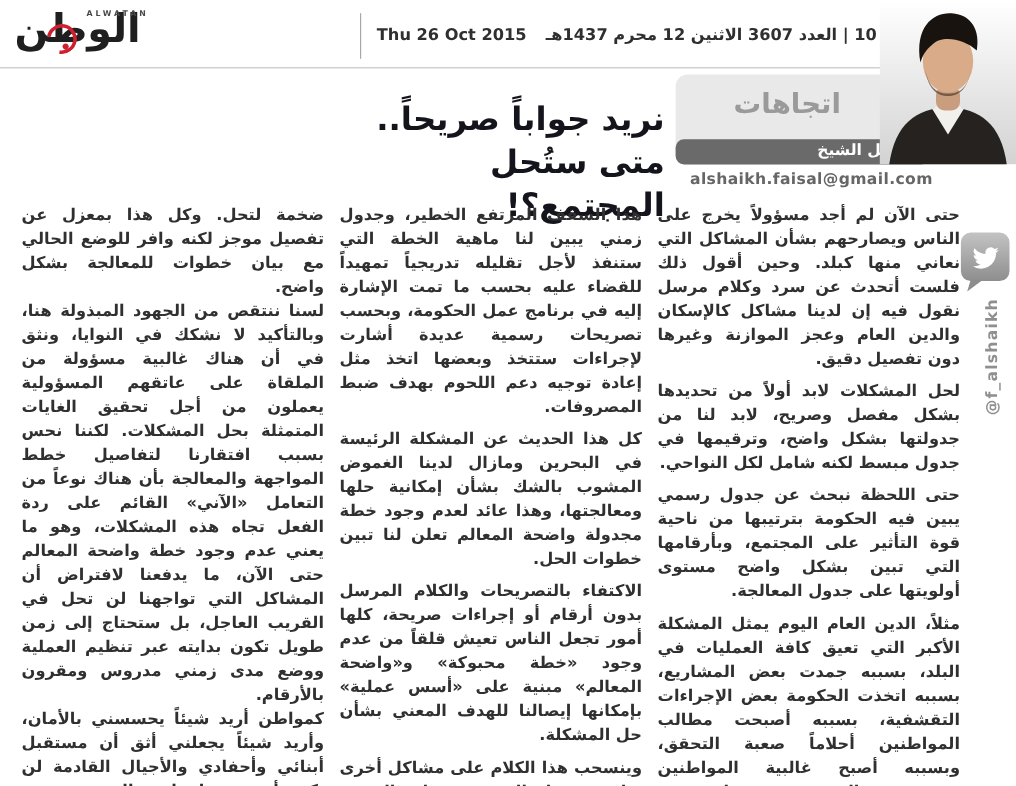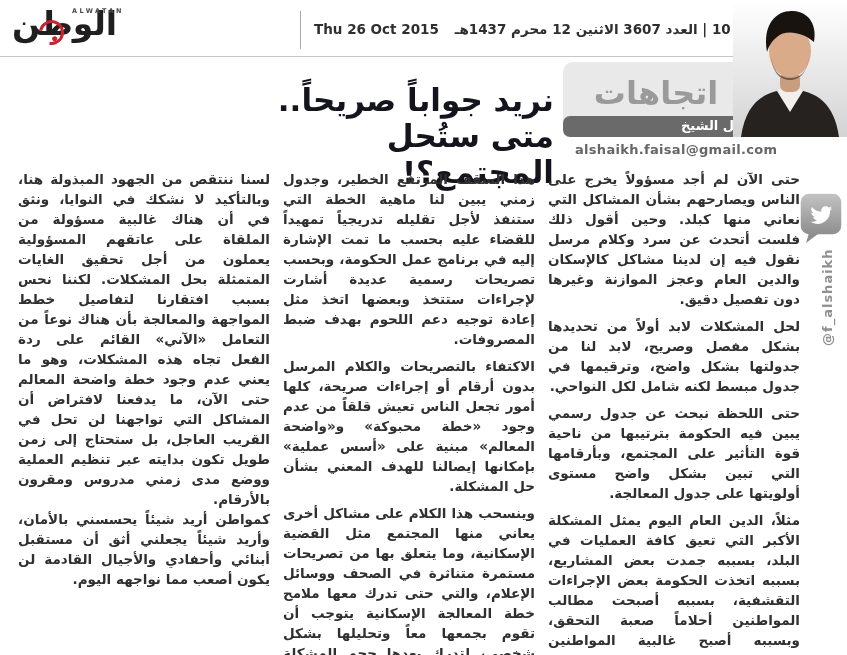--- a/index.html
+++ b/index.html
@@ -20,31 +20,31 @@
   .logo-swirl:after{content:"";position:absolute;left:6px;top:14px;width:5px;height:5px;
               background:#cf2030;border-radius:50%;}
   .vrule{position:absolute;left:300px;top:11px;width:1px;height:38px;background:#a8a8a8;}
   .dateline{position:absolute;left:314px;top:21px;direction:rtl;display:flex;gap:16px;
             align-items:baseline;font-size:13.5px;font-weight:bold;color:#2f2f2f;white-space:nowrap;}
 
   
   .section-box{position:absolute;right:2px;top:62px;width:282px;height:75px;
                background:#e9e9e9;border-radius:10px;}
   .section-title{position:absolute;left:14px;right:110px;top:12px;text-align:center;
-                 font-size:32px;font-weight:bold;color:#9a9a9a;direction:rtl;}
+                 font-size:23px;font-weight:bold;color:#9a9a9a;direction:rtl;}
   .name-bar{position:absolute;left:0;top:54px;width:212px;height:21px;background:#6a6a6a;
             border-radius:7px;color:#fff;font-size:13px;font-weight:bold;direction:rtl;
             text-align:right;padding:2px 14px 0 0;box-sizing:border-box;}
   .email{position:absolute;right:82px;top:142px;width:190px;text-align:left;font-size:13px;
          color:#666;font-weight:bold;letter-spacing:.3px;text-decoration:none;}
   .photo{position:absolute;right:0;top:0;width:114px;height:137px;z-index:3;}
 
   
   .article-title{position:absolute;right:293px;top:82px;width:280px;margin:0;direction:rtl;
-                 text-align:right;font-size:31px;line-height:36px;font-weight:bold;color:#14141c;}
+                 text-align:right;font-size:27px;line-height:36px;font-weight:bold;color:#14141c;}
   .article-title span{display:block;}
 
   
   .twitter-badge{position:absolute;right:4px;top:192px;width:44px;height:52px;cursor:pointer;}
   .twitter-handle{position:absolute;right:12px;top:246px;height:100px;writing-mode:vertical-rl;
                   transform:rotate(180deg);direction:ltr;font-size:13px;font-weight:bold;
                   color:#8f8f8f;letter-spacing:1px;}
 
   
   .columns{position:absolute;right:47px;left:18px;top:169px;display:flex;direction:rtl;gap:13px;}
@@ -117,22 +117,24 @@
 
   <main class="columns">
     <div class="column">
         <p>حتى الآن لم أجد مسؤولاً يخرج على الناس ويصارحهم بشأن المشاكل التي نعاني منها كبلد. وحين أقول ذلك فلست أتحدث عن سرد وكلام مرسل نقول فيه إن لدينا مشاكل كالإسكان والدين العام وعجز الموازنة وغيرها دون تفصيل دقيق.</p>
         <p>لحل المشكلات لابد أولاً من تحديدها بشكل مفصل وصريح، لابد لنا من جدولتها بشكل واضح، وترقيمها في جدول مبسط لكنه شامل لكل النواحي.</p>
         <p>حتى اللحظة نبحث عن جدول رسمي يبين فيه الحكومة بترتيبها من ناحية قوة التأثير على المجتمع، وبأرقامها التي تبين بشكل واضح مستوى أولويتها على جدول المعالجة.</p>
         <p>مثلاً، الدين العام اليوم يمثل المشكلة الأكبر التي تعيق كافة العمليات في البلد، بسببه جمدت بعض المشاريع، بسببه اتخذت الحكومة بعض الإجراءات التقشفية، بسببه أصبحت مطالب المواطنين أحلاماً صعبة التحقق، وبسببه أصبح غالبية المواطنين يعيشون حالة تذمر وقلق من المستقبل.</p>
       </div>
     <div class="column">
         <p>هذا السقف المرتفع الخطير، وجدول زمني يبين لنا ماهية الخطة التي ستنفذ لأجل تقليله تدريجياً تمهيداً للقضاء عليه بحسب ما تمت الإشارة إليه في برنامج عمل الحكومة، وبحسب تصريحات رسمية عديدة أشارت لإجراءات ستتخذ وبعضها اتخذ مثل إعادة توجيه دعم اللحوم بهدف ضبط المصروفات.</p>
+        <p>كل هذا الحديث عن المشكلة الرئيسة في البحرين ومازال لدينا الغموض المشوب بالشك بشأن إمكانية حلها ومعالجتها، وهذا عائد لعدم وجود خطة مجدولة واضحة المعالم تعلن لنا تبين خطوات الحل.</p>
         <p>الاكتفاء بالتصريحات والكلام المرسل بدون أرقام أو إجراءات صريحة، كلها أمور تجعل الناس تعيش قلقاً من عدم وجود «خطة محبوكة» و«واضحة المعالم» مبنية على «أسس عملية» بإمكانها إيصالنا للهدف المعني بشأن حل المشكلة.</p>
         <p>وينسحب هذا الكلام على مشاكل أخرى يعاني منها المجتمع مثل القضية الإسكانية، وما يتعلق بها من تصريحات مستمرة متناثرة في الصحف ووسائل الإعلام، والتي حتى تدرك معها ملامح خطة المعالجة الإسكانية يتوجب أن تقوم بجمعها معاً وتحليلها بشكل شخصي، لتدرك بعدها حجم المشكلة وكيف أنها تحتاج لجهود جبارة وأموال</p>
       </div>
     <div class="column">
+        <p>ضخمة لتحل. وكل هذا بمعزل عن تفصيل موجز لكنه وافر للوضع الحالي مع بيان خطوات للمعالجة بشكل واضح.</p>
         <p>لسنا ننتقص من الجهود المبذولة هنا، وبالتأكيد لا نشكك في النوايا، ونثق في أن هناك غالبية مسؤولة من الملقاة على عاتقهم المسؤولية يعملون من أجل تحقيق الغايات المتمثلة بحل المشكلات. لكننا نحس بسبب افتقارنا لتفاصيل خطط المواجهة والمعالجة بأن هناك نوعاً من التعامل «الآني» القائم على ردة الفعل تجاه هذه المشكلات، وهو ما يعني عدم وجود خطة واضحة المعالم حتى الآن، ما يدفعنا لافتراض أن المشاكل التي تواجهنا لن تحل في القريب العاجل، بل ستحتاج إلى زمن طويل تكون بدايته عبر تنظيم العملية ووضع مدى زمني مدروس ومقرون بالأرقام.</p>
         <p>كمواطن أريد شيئاً يحسسني بالأمان، وأريد شيئاً يجعلني أثق أن مستقبل أبنائي وأحفادي والأجيال القادمة لن يكون أصعب مما نواجهه اليوم.</p>
       </div>
   </main>
 
 </div>
 
 </body></html>

